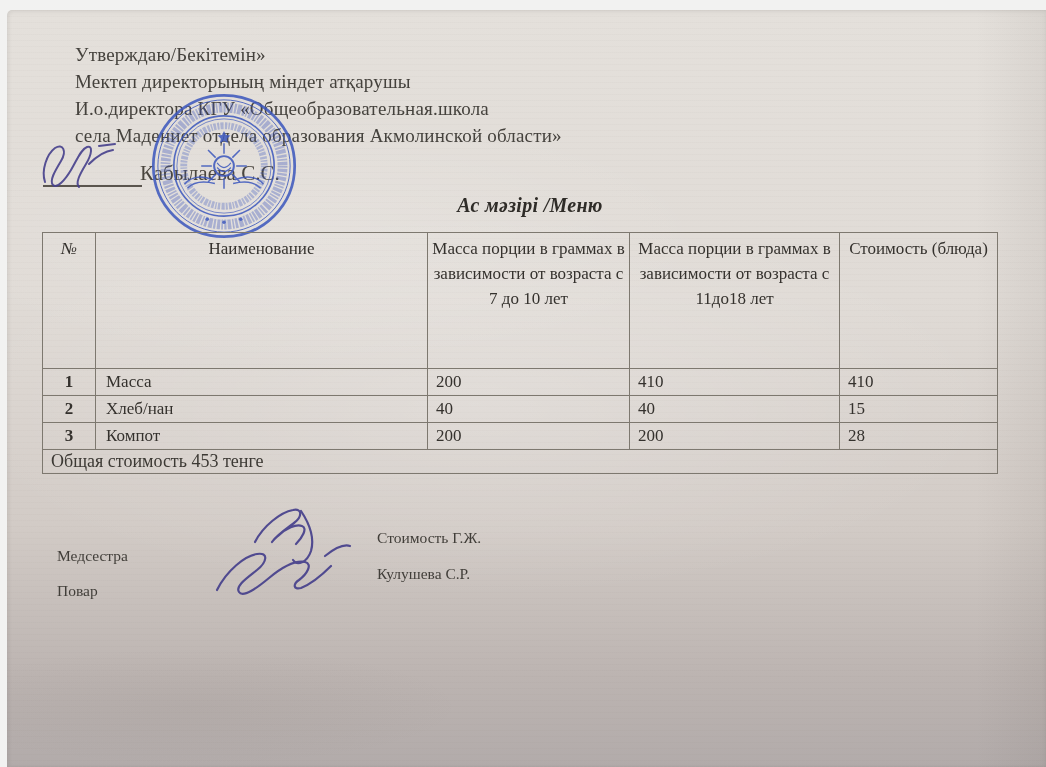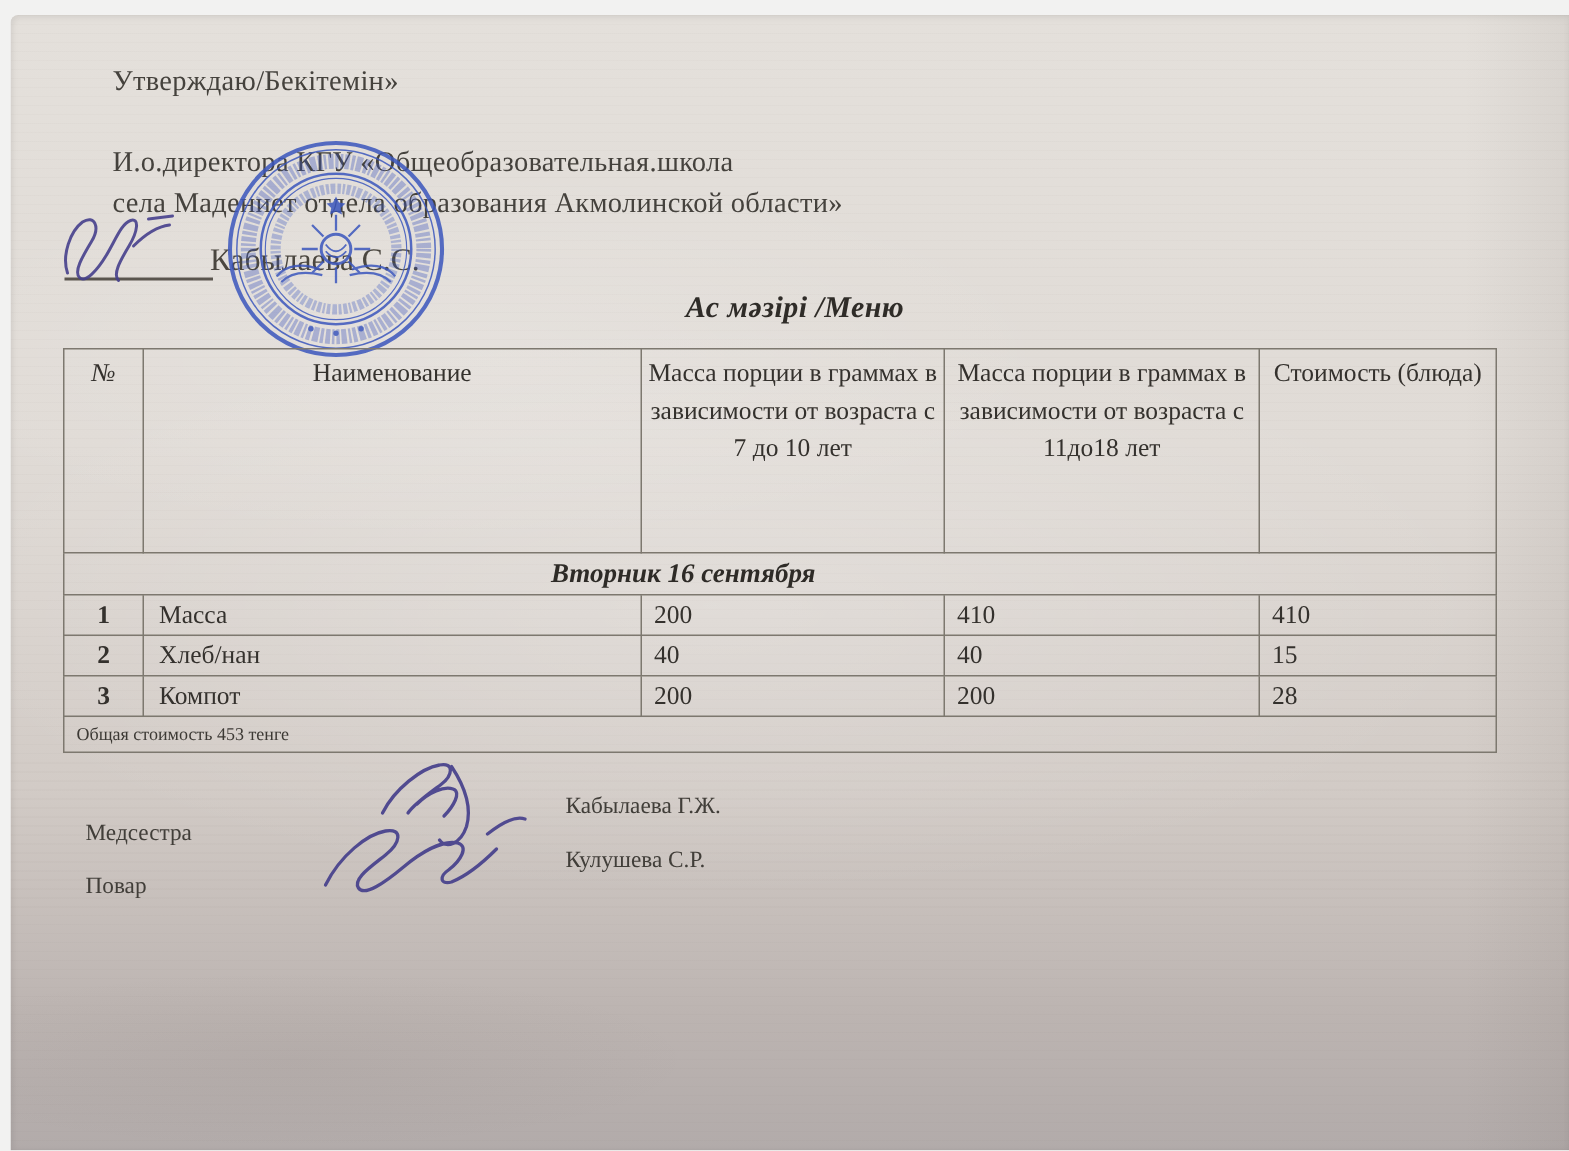--- a/index.html
+++ b/index.html
@@ -43,32 +43,33 @@
   tr.tr-head th{vertical-align:top;font-weight:normal;font-size:17px;line-height:25px;padding-top:3px;text-align:center;}
   th.th-num{font-weight:bold;font-style:italic;font-size:16px;}
   tr.tr-day{height:28px;}
   tr.tr-day td{font-style:italic;font-weight:600;font-size:18px;text-align:center;padding-right:130px;color:#2e2b27;}
   tr.tr-item{height:27px;}
   tr.tr-item td{font-size:17px;line-height:22px;}
   td.cell-num{text-align:center;font-weight:bold;}
   td.cell-name{padding-left:10px;}
   td.cell-val{padding-left:8px;font-weight:normal;}
   tr.tr-total{height:24px;}
-  tr.tr-total td{font-size:12px;padding-left:8px;vertical-align:top;line-height:21px;color:#3c3934;}
+  tr.tr-total td{font-size:18px;padding-left:8px;vertical-align:top;line-height:21px;color:#3c3934;}
   .sig-role{position:absolute;left:50px;font-size:15.5px;color:#413e39;margin-top:16px;}
   .sig-name{position:absolute;left:370px;font-size:15.5px;color:#413e39;}
   .stamp{position:absolute;left:128px;top:80px;width:178px;height:152px;opacity:.85;}
   .autograph{position:absolute;}
 </style>
 </head>
 <body>
 
 <div class="paper">
 
   <div class="approval-line" style="top:34px">Утверждаю/Бекітемін»</div>
+  <div class="approval-line" style="top:61px">Мектеп директорының міндет атқарушы</div>
   <div class="approval-line" style="top:115px">села Мадениет отдела образования Акмолинской области»</div>
   <div class="approval-line" style="top:88px">И.о.директора КГУ «Общеобразовательная.школа</div>
   <div class="sign-underline"></div>
   <div class="signer-name">Кабылаева С.С.</div>
 
   <svg class="autograph" style="left:30px;top:130px;width:82px;height:52px" viewBox="0 0 82 52">
     <g fill="none" stroke="#46408c" stroke-width="2" stroke-linecap="round" opacity=".9">
       <path d="M8,42 C4,30 10,14 18,8 C26,3 30,11 24,21 C18,31 12,41 16,45 C20,49 28,40 34,30 C40,20 44,9 50,7 C56,5 55,14 49,24 C43,34 38,43 42,47"></path>
       <path d="M52,24 C60,16 68,11 76,10"></path>
       <path d="M62,6 L78,4"></path>
@@ -111,23 +112,20 @@
         <col style="width:158px">
     </colgroup>
     <tbody>
         <tr class="tr-head">
       <th class="th-num">№</th>
       <th>Наименование</th>
       <th>Масса порции в граммах в зависимости от возраста с 7 до 10 лет</th>
       <th>Масса порции в граммах в зависимости от возраста с  11до18 лет</th>
       <th>Стоимость (блюда)</th>
     </tr>
-    <tr class="tr-day">
-      <td colspan="5">Вторник 16 сентября</td>
-    </tr>
     <tr class="tr-item">
       <td class="cell-num">1</td>
       <td class="cell-name">Масса</td>
       <td class="cell-val">200</td>
       <td class="cell-val">410</td>
       <td class="cell-val">410</td>
     </tr>
     <tr class="tr-item">
       <td class="cell-num">2</td>
       <td class="cell-name">Хлеб/нан</td>
@@ -143,21 +141,21 @@
       <td class="cell-val">28</td>
     </tr>
     <tr class="tr-total">
       <td colspan="5">Общая стоимость 453 тенге</td>
     </tr>
   </tbody>
     </table>
 
   <div class="sig-role" style="top:521px">Медсестра</div>
   <div class="sig-role" style="top:556px">Повар</div>
-  <div class="sig-name" style="top:519px">Кабылаева Г.Ж.</div>
+  <div class="sig-name" style="top:519px">Стоимость Г.Ж.</div>
   <div class="sig-name" style="top:555px">Кулушева С.Р.</div>
 
   <svg class="autograph" style="left:196px;top:492px;width:150px;height:105px" viewBox="0 0 150 105">
     <g fill="none" stroke="#46408c" stroke-width="2.2" stroke-linecap="round" opacity=".92">
       <path d="M52,40 C60,24 78,10 90,8 C100,6 99,15 91,21 C83,27 73,34 69,40 M75,34 C83,26 93,22 99,24 C105,26 99,36 93,42"></path>
       <path d="M98,9 C106,21 112,35 108,49 C104,61 94,64 90,58"></path>
       <path d="M14,88 C24,68 42,54 54,52 C66,50 64,60 54,68 C44,76 32,84 36,90 C40,96 54,86 66,76 C78,66 92,58 102,60 C110,62 104,72 96,78 C90,82 90,88 98,86 C108,82 120,72 128,64"></path>
       <path d="M122,54 C132,46 141,42 147,44"></path>
     </g>
   </svg>

